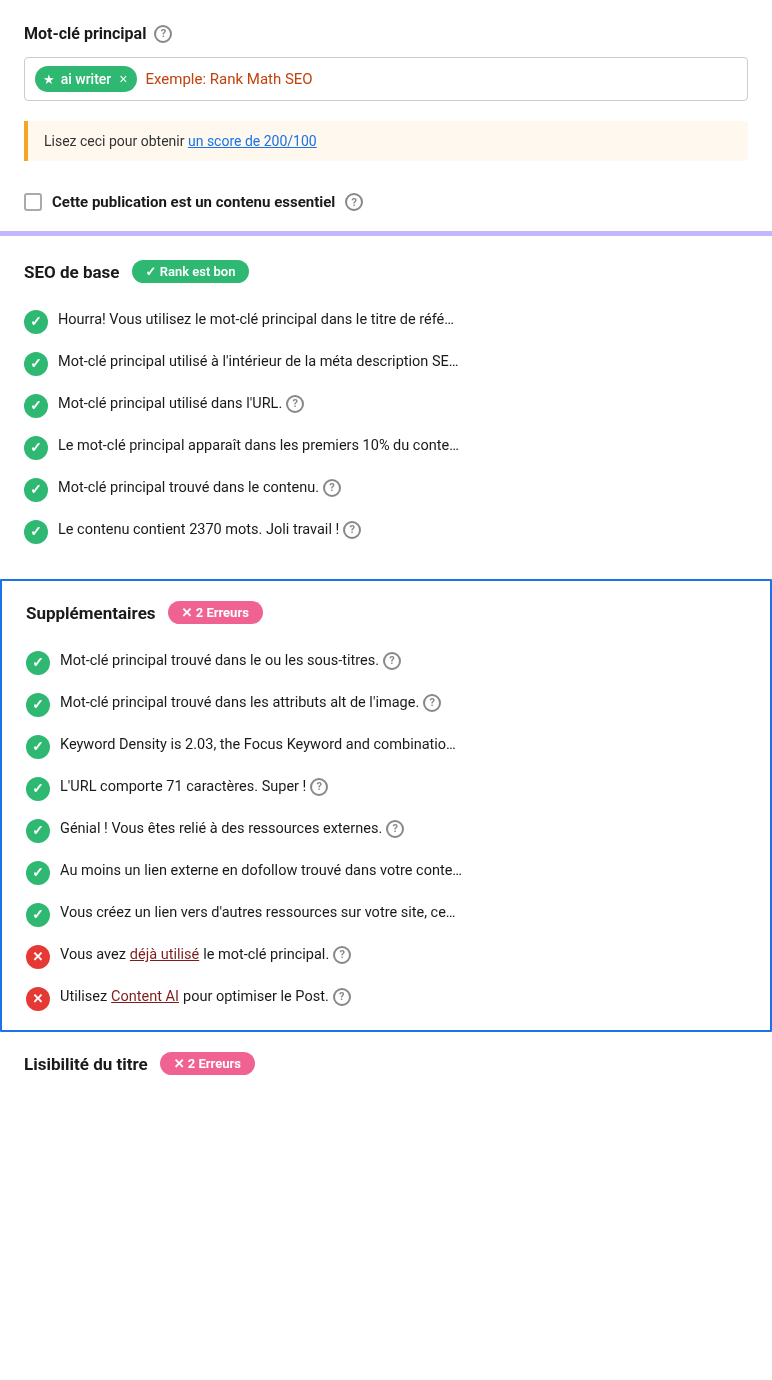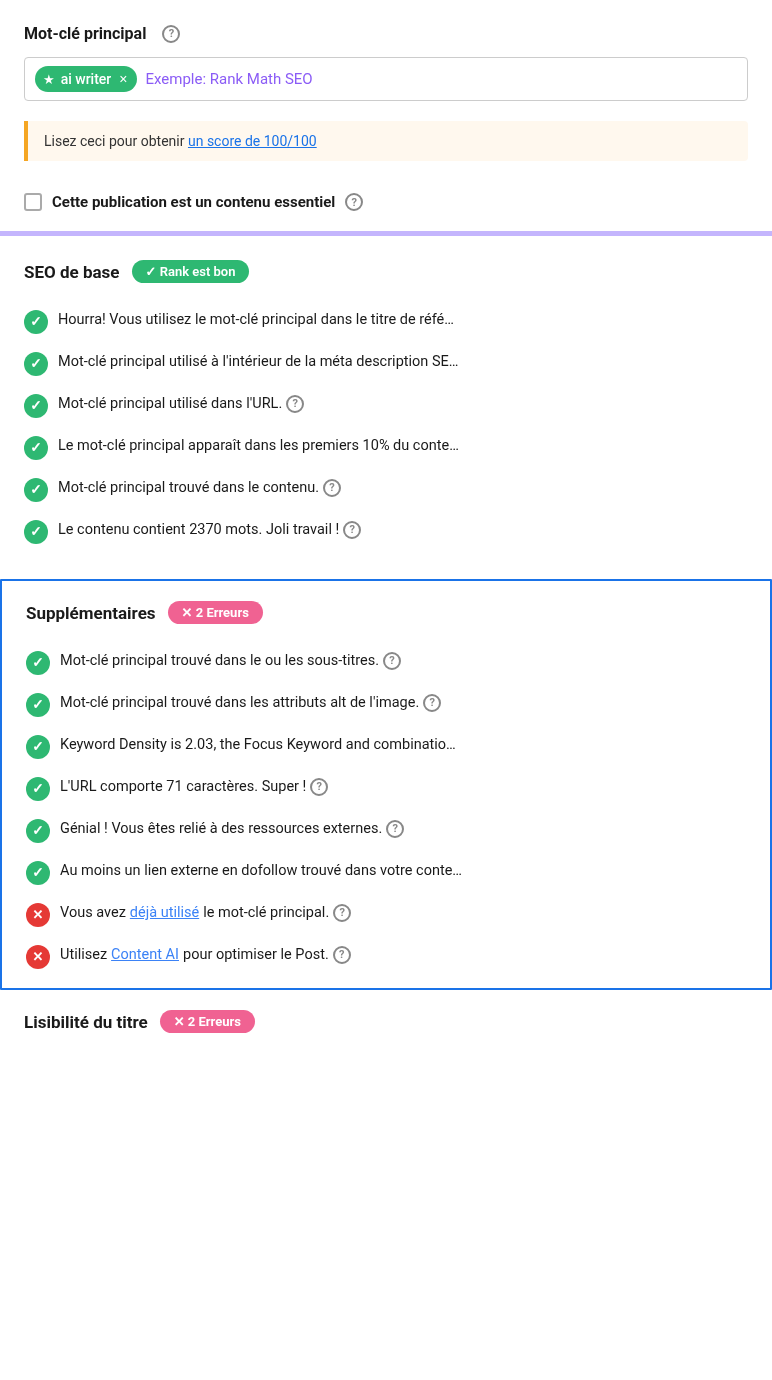--- a/index.html
+++ b/index.html
@@ -14,21 +14,21 @@
     
     .mot-cle-section {
       padding: 24px 24px 20px 24px;
     }
 
     .mot-cle-label {
       font-size: 16px;
       font-weight: 700;
       display: flex;
       align-items: center;
-      gap: 16px;
+      gap: 8px;
       margin-bottom: 14px;
     }
 
     .help-icon {
       display: inline-flex;
       align-items: center;
       justify-content: center;
       width: 18px;
       height: 18px;
       border-radius: 50%;
@@ -73,21 +73,21 @@
       border: none;
       color: #fff;
       cursor: pointer;
       font-size: 14px;
       line-height: 1;
       padding: 0;
       margin-left: 2px;
     }
 
     .keyword-placeholder {
-      color: #8b5cf6;
+      color: #c2410c;
       font-size: 15px;
       flex: 1;
     }
 
     
     .warning-banner {
       border-left: 4px solid #f5a623;
       background: #fff8ee;
       padding: 12px 16px;
       margin: 0 24px 20px 24px;
@@ -228,21 +228,21 @@
       display: flex;
       align-items: center;
       flex-wrap: wrap;
       gap: 4px;
       overflow: hidden;
       text-overflow: ellipsis;
       white-space: nowrap;
     }
 
     .check-text a {
-      color: #3b82f6;
+      color: #7f1d1d;
       text-decoration: underline;
     }
 
     
     .supplementaires-section {
       border: 2px solid #1a73e8;
       border-radius: 1px;
       margin: 16px 0 0 0;
       padding: 20px 24px 10px 24px;
     }
@@ -264,21 +264,21 @@
     <span class="keyword-tag">
       <span class="star">★</span>
       <span>ai writer</span>
       <button class="close-btn">×</button>
     </span>
     <span class="keyword-placeholder">Exemple: Rank Math SEO</span>
   </div>
 </div>
 
 <div class="warning-banner">
-  <span>Lisez ceci pour obtenir </span><a href="#">un score de 100/100</a>
+  <span>Lisez ceci pour obtenir </span><a href="#">un score de 200/100</a>
 </div>
 
 <div class="checkbox-row">
   <input type="checkbox" style="">
   <span class="checkbox-label">Cette publication est un contenu essentiel</span>
   <span class="help-icon">?</span>
 </div>
 
 <div class="seo-section">
   <div class="section-header">
@@ -358,20 +358,24 @@
       <span class="check-text">
         Génial ! Vous êtes relié à des ressources externes.
         <span class="help-icon">?</span>
       </span>
     </li>
     <li class="check-item">
       <span class="check-icon-green"></span>
       <span class="check-text">Au moins un lien externe en dofollow trouvé dans votre conte…</span>
     </li>
     <li class="check-item">
+      <span class="check-icon-green"></span>
+      <span class="check-text">Vous créez un lien vers d'autres ressources sur votre site, ce…</span>
+    </li>
+    <li class="check-item">
       <span class="check-icon-red"></span>
       <span class="check-text">
         Vous avez <a href="#">déjà utilisé</a> le mot-clé principal.
         <span class="help-icon">?</span>
       </span>
     </li>
     <li class="check-item">
       <span class="check-icon-red"></span>
       <span class="check-text">
         Utilisez <a href="#">Content AI</a> pour optimiser le Post.

